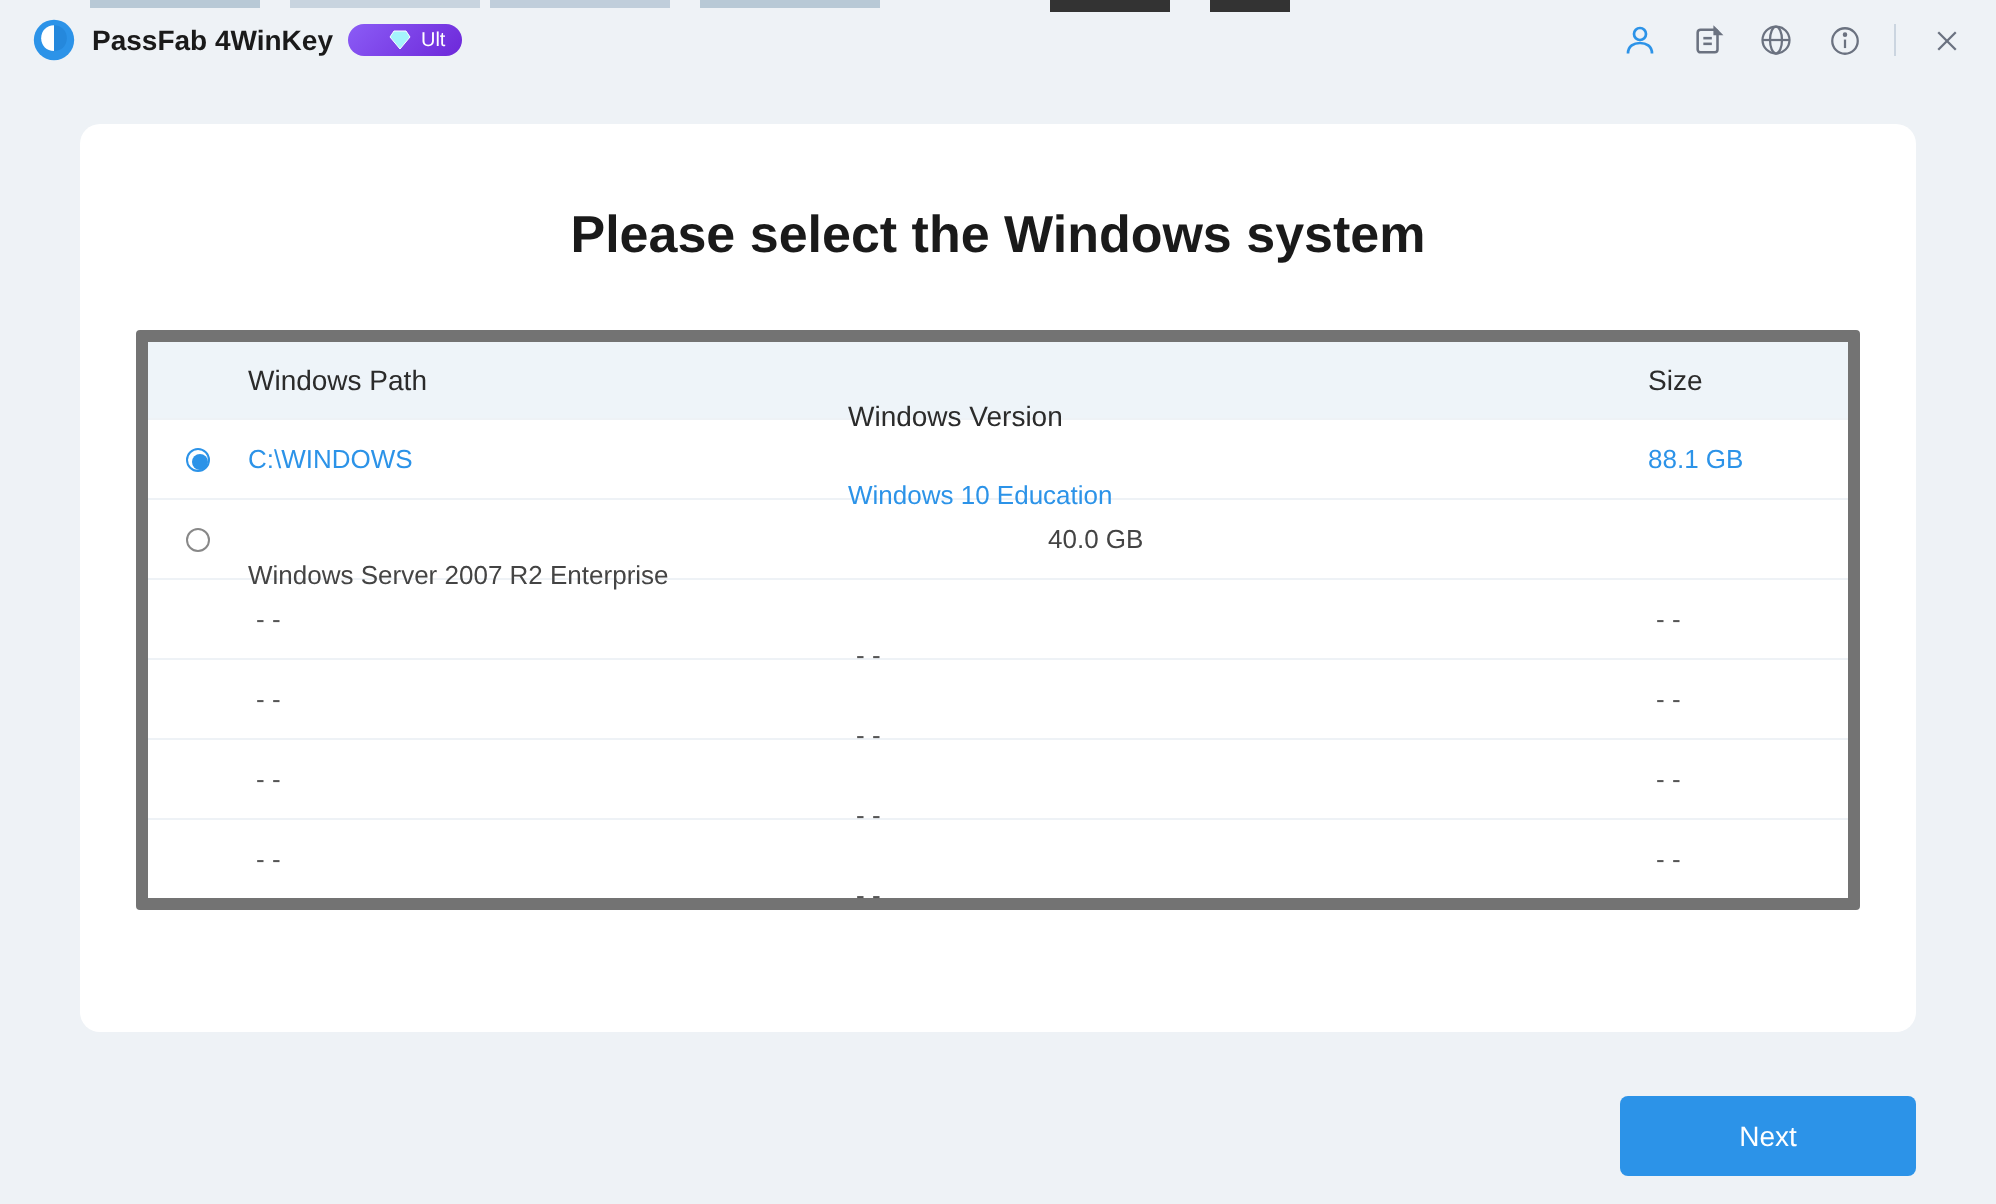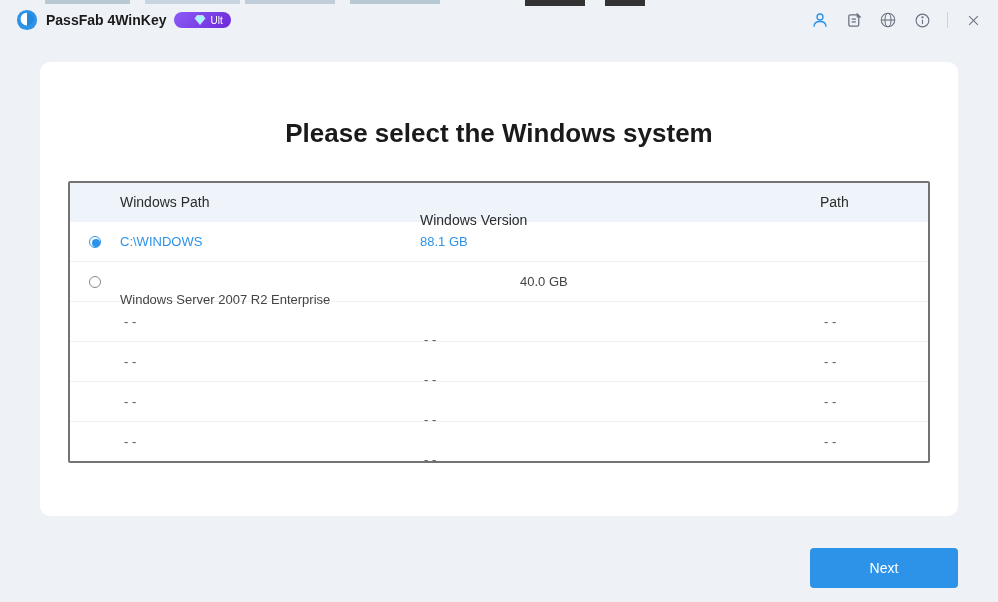--- a/index.html
+++ b/index.html
@@ -92,34 +92,34 @@
     .divider {
       width: 1px;
       height: 16px;
       background: #cbd5e0;
     }
     
     .main-card {
       margin: 22px 40px 16px 40px;
       background: #fff;
       border-radius: 10px;
-      padding: 56px 28px 50px 28px;
+      padding: 40px 28px 50px 28px;
       height: 454px;
     }
     
     .heading {
       text-align: center;
       font-size: 26px;
       font-weight: 700;
       color: #1a1a1a;
       margin-bottom: 32px;
     }
     
     .table {
-      border: 2px solid #737373;
+      border: 6px solid #737373;
       border-radius: 2px;
     }
     
     .table-header {
       display: flex;
       align-items: center;
       background: #eef4f9;
       height: 38px;
       font-size: 14px;
       color: #2b2b2b;
@@ -298,28 +298,29 @@
 </div>
 
 <div class="main-card">
   <h1 class="heading">Please select the Windows system</h1>
 
   <div class="table">
     <div class="table-header">
       <div class="col-radio"></div>
       <div class="col-path">Windows Path</div>
       <div class="col-version">Windows Version</div>
-      <div class="col-size">Path</div>
+      <div class="col-size">Size</div>
     </div>
     <div id="table-body">
         <div class="table-row selected">
           <div class="col-radio">
             <div class="radio checked"></div>
           </div>
           <div class="col-path">C:\WINDOWS</div>
+          <div class="col-version">Windows 10 Education</div>
           <div class="col-size">88.1 GB</div>
         </div>
         <div class="table-row">
           <div class="col-radio">
             <div class="radio"></div>
           </div>
           <div class="col-version">Windows Server 2007 R2 Enterprise</div>
           <div class="col-size">40.0 GB</div>
         </div>
         <div class="table-row empty">

